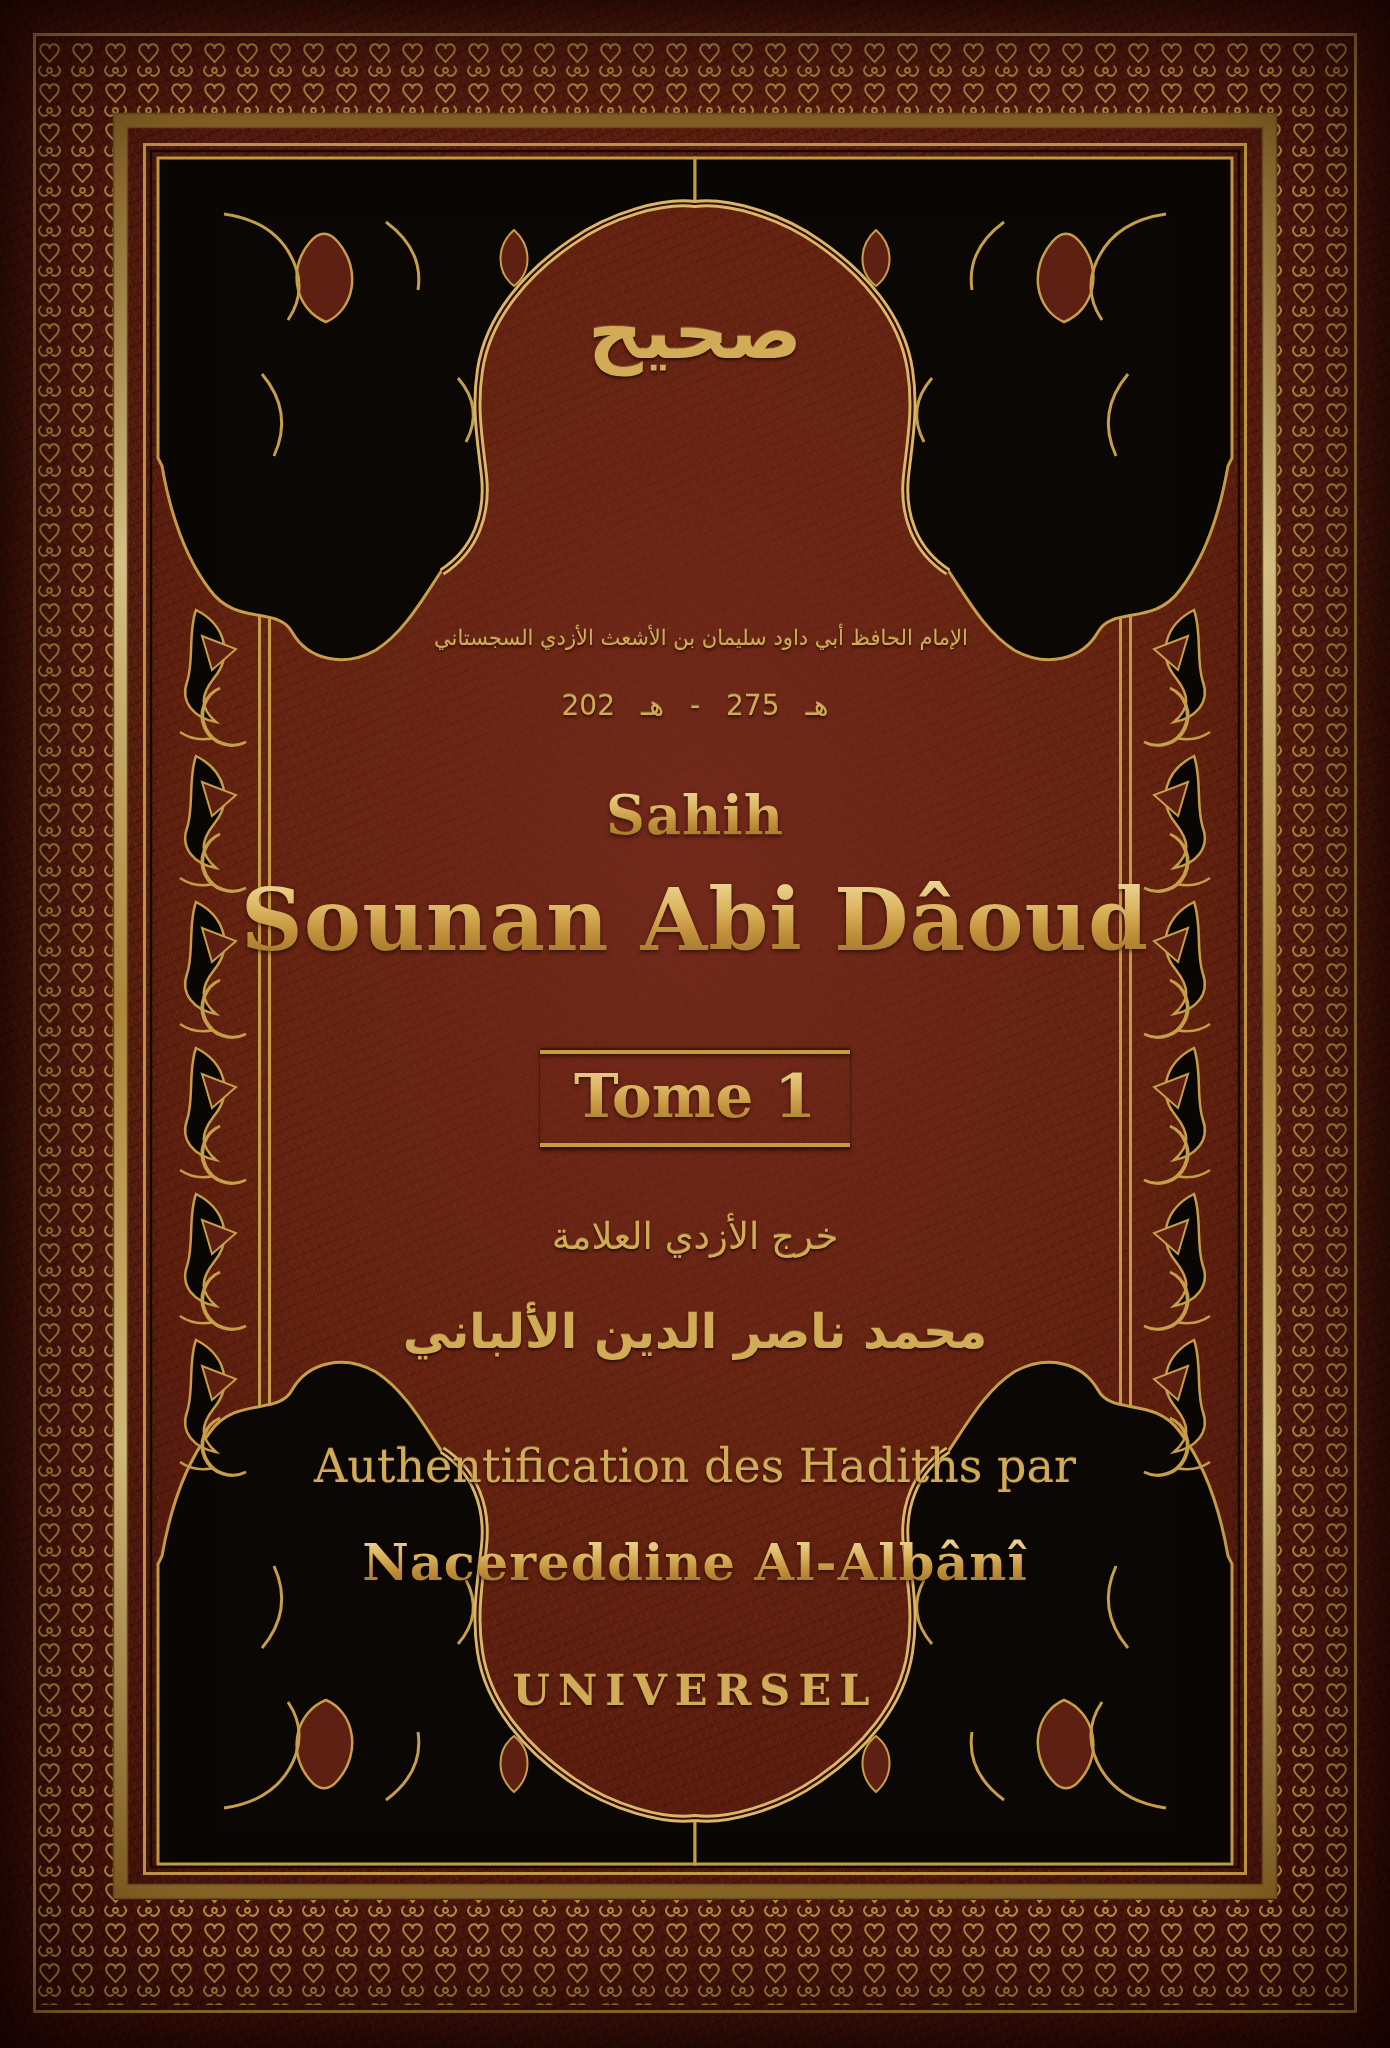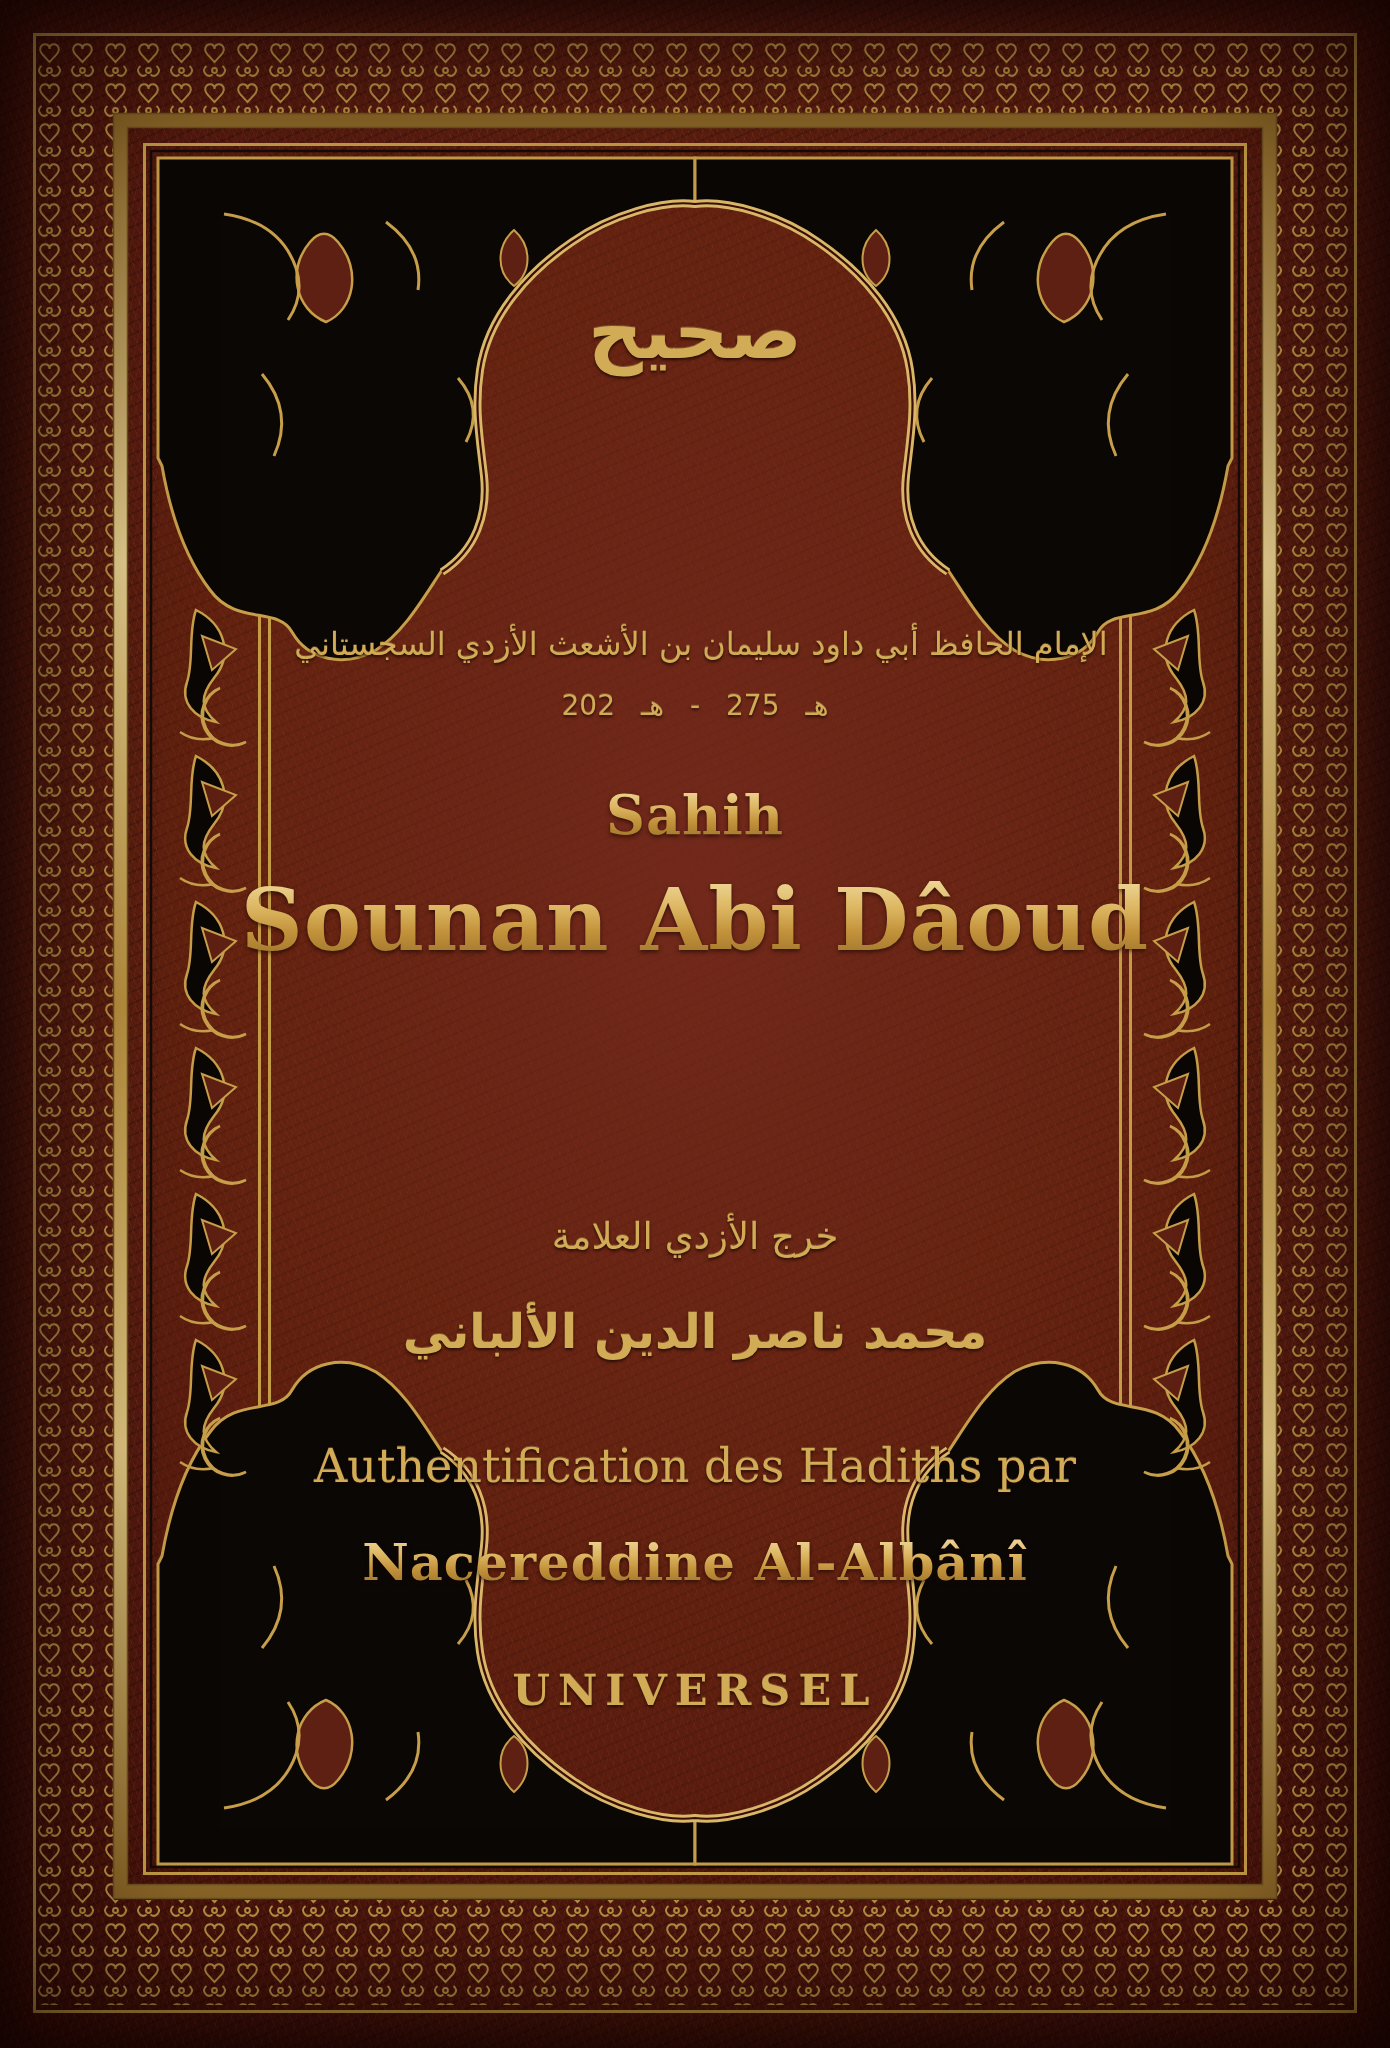--- a/index.html
+++ b/index.html
@@ -44,21 +44,21 @@
       -webkit-background-clip:text;background-clip:text;
       color:transparent;
     }
   }
   .txt{position:absolute;left:0;right:0;text-align:center;line-height:1.15;}
   .ar{font-family:"DejaVu Sans", sans-serif;direction:rtl;}
   .lat{font-family:"DejaVu Serif", serif;}
 
   .t-sahih-ar   {top:288px;font-size:76px;font-weight:bold;}
   .t-main-ar    {top:408px;font-size:104px;font-weight:bold;}
-  .t-author-ar  {top:626px;font-size:32px;padding-left:12px;}
+  .t-author-ar  {top:626px;font-size:21px;padding-left:12px;}
   .t-dates      {top:690px;font-size:28px;display:flex;justify-content:center;gap:26px;direction:ltr;}
   .t-dates span{display:inline-block;}
   .t-sahih-lat  {top:784px;font-size:54px;font-weight:bold;letter-spacing:1px;}
   .t-main-lat   {top:871px;font-size:86px;font-weight:bold;letter-spacing:1px;}
   .t-tome       {top:1050px;}
   .tome-box{
     display:inline-block;padding:8px 30px 12px;
     border-top:4px solid #c59c46;border-bottom:4px solid #c59c46;
     box-shadow:0 2px 2px rgba(20,5,0,.5), 0 -2px 2px rgba(20,5,0,.5);
     font-size:60px;font-weight:bold;min-width:250px;
@@ -214,20 +214,23 @@
     <span>202</span>
     <span>هـ</span>
     <span>-</span>
     <span>275</span>
     <span>هـ</span>
   </div>
 
   <div class="txt lat gold-foil t-sahih-lat">Sahih</div>
   <div class="txt lat gold-foil t-main-lat">Sounan Abi Dâoud</div>
 
+  <div class="txt lat t-tome">
+    <span class="tome-box gold-foil">Tome 1</span>
+  </div>
 
   <div class="txt ar gold t-takhrij">خرج الأزدي العلامة</div>
   <div class="txt ar gold t-muhaddith">محمد ناصر الدين الألباني</div>
 
   <div class="txt lat gold t-auth">Authentification des Hadiths par</div>
   <div class="txt lat gold-foil t-name">Nacereddine Al-Albânî</div>
 
   <div class="txt lat gold t-publisher">UNIVERSEL</div>
 
   <div class="vignette"></div>

